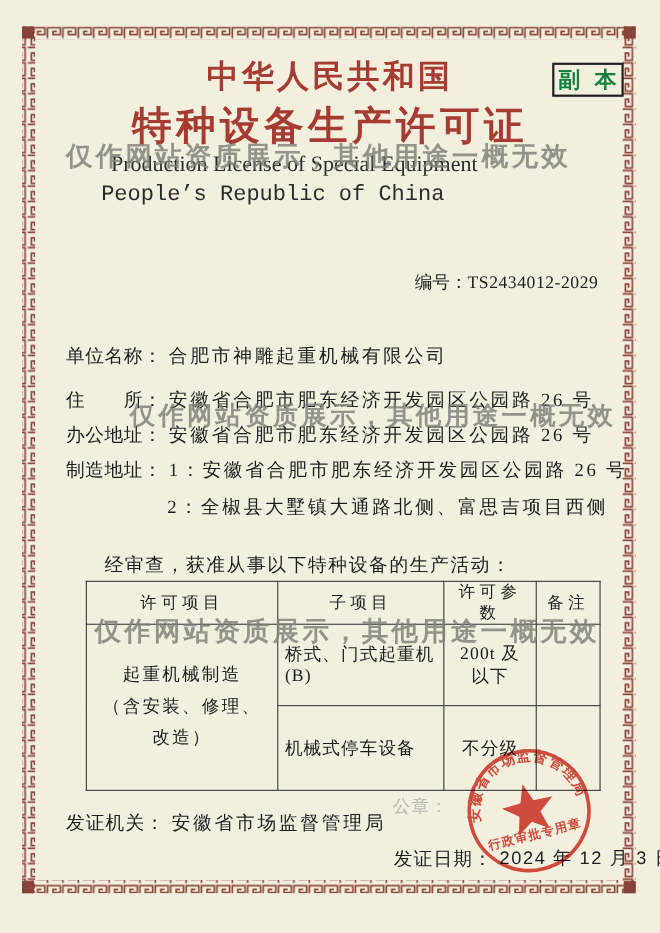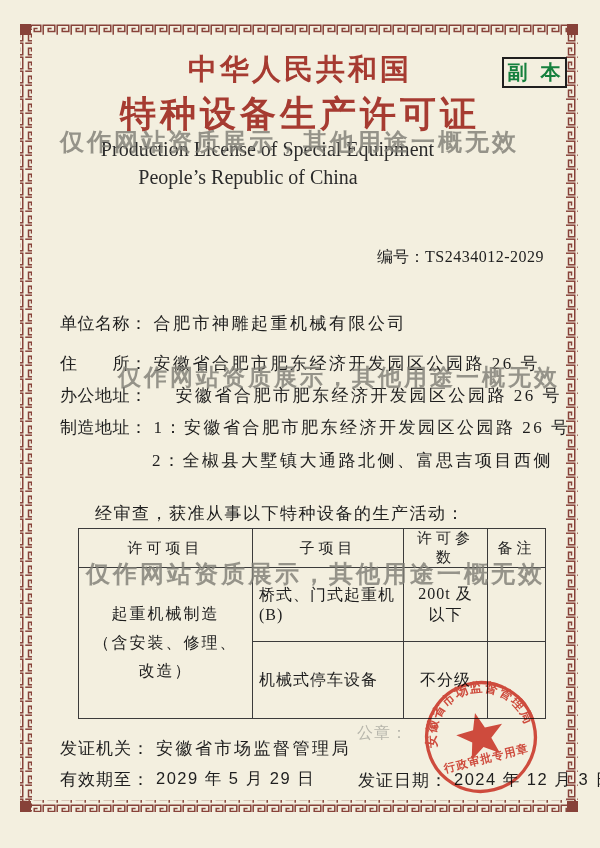--- a/index.html
+++ b/index.html
@@ -33,21 +33,21 @@
   }
 
   
   .title-cn1 { left: 0; top: 50px; width: 600px; text-align: center;
     font-size: 29px; font-weight: bold; letter-spacing: 3px; color: #a63b31; }
   .title-cn2 { left: 0; top: 90px; width: 600px; text-align: center;
     font-size: 36px; font-weight: bold; letter-spacing: 4px; color: #a63b31; }
   .title-en1 { left: 0; top: 138px; width: 535px; text-align: center;
     font-size: 20px; color: #2b2b2b; }
   .title-en2 { left: 0; top: 166px; width: 496px; text-align: center;
-    font-size: 20px; color: #2b2b2b; }
+    font-size: 20px; color: #2b2b2b; font-family: Liberation Mono, monospace; }
 
   
   .wm {
     font-family: "Liberation Sans", "DejaVu Sans", sans-serif;
     font-weight: bold; color: rgba(128,127,118,0.82);
     font-size: 24px; letter-spacing: 3px;
   }
   .wm1 { left: 60px;  top: 126px; }
   .wm2 { left: 118px; top: 362px; font-size: 23px; }
   .wm3 { left: 86px;  top: 558px; }
@@ -55,21 +55,21 @@
   
   .license-no { left: 377px; top: 247px; font-size: 16px; }
   .license-no .num { letter-spacing: 0.5px; }
 
   
   .fline { font-size: 17px; display: flex; }
   .fline .lbl { letter-spacing: 0.5px; }
   .fline .val { letter-spacing: 2.5px; margin-left: 6px; }
   .f1 { left: 60px; top: 312px; text-align: center; }
   .f2 { left: 60px; top: 352px; }
-  .f3 { left: 60px; top: 384px; gap: 22px; }
+  .f3 { left: 60px; top: 384px; }
   .f4 { left: 60px; top: 416px; }
   .f5 { left: 146px; top: 449px; }
 
   .intro { left: 95px; top: 502px; font-size: 17px; letter-spacing: 1.5px; }
 
   
   table.lic {
     position: absolute; left: 78px; top: 528px; z-index: 2;
     border-collapse: collapse; table-layout: fixed;
     width: 467px; font-size: 16px; color: #1e1e1e;
@@ -199,22 +199,18 @@
         <textPath href="#sealTopArc" startOffset="50%" text-anchor="middle">安徽省市场监督管理局</textPath>
       </text>
       <text x="57" y="82" text-anchor="middle" font-size="11" fill="#d4382c" letter-spacing="1" font-family="Liberation Serif, DejaVu Serif, serif" font-weight="bold">行政审批专用章</text>
     </svg>
   </div>
 
   <div class="abs foot ft1 z-content">
     <span class="lbl">发证机关：</span>
     <span class="val">安徽省市场监督管理局</span>
   </div>
-  <div class="abs foot ft2 z-content">
-    <span class="lbl">有效期至：</span>
-    <span class="val date">2029 年 5 月 29 日</span>
-  </div>
   <div class="abs foot ft3 z-content">
     <span class="lbl">发证日期：</span>
     <span class="val date">2024 年 12 月 3 日</span>
   </div>
 
 </div>
 
 </body></html>

